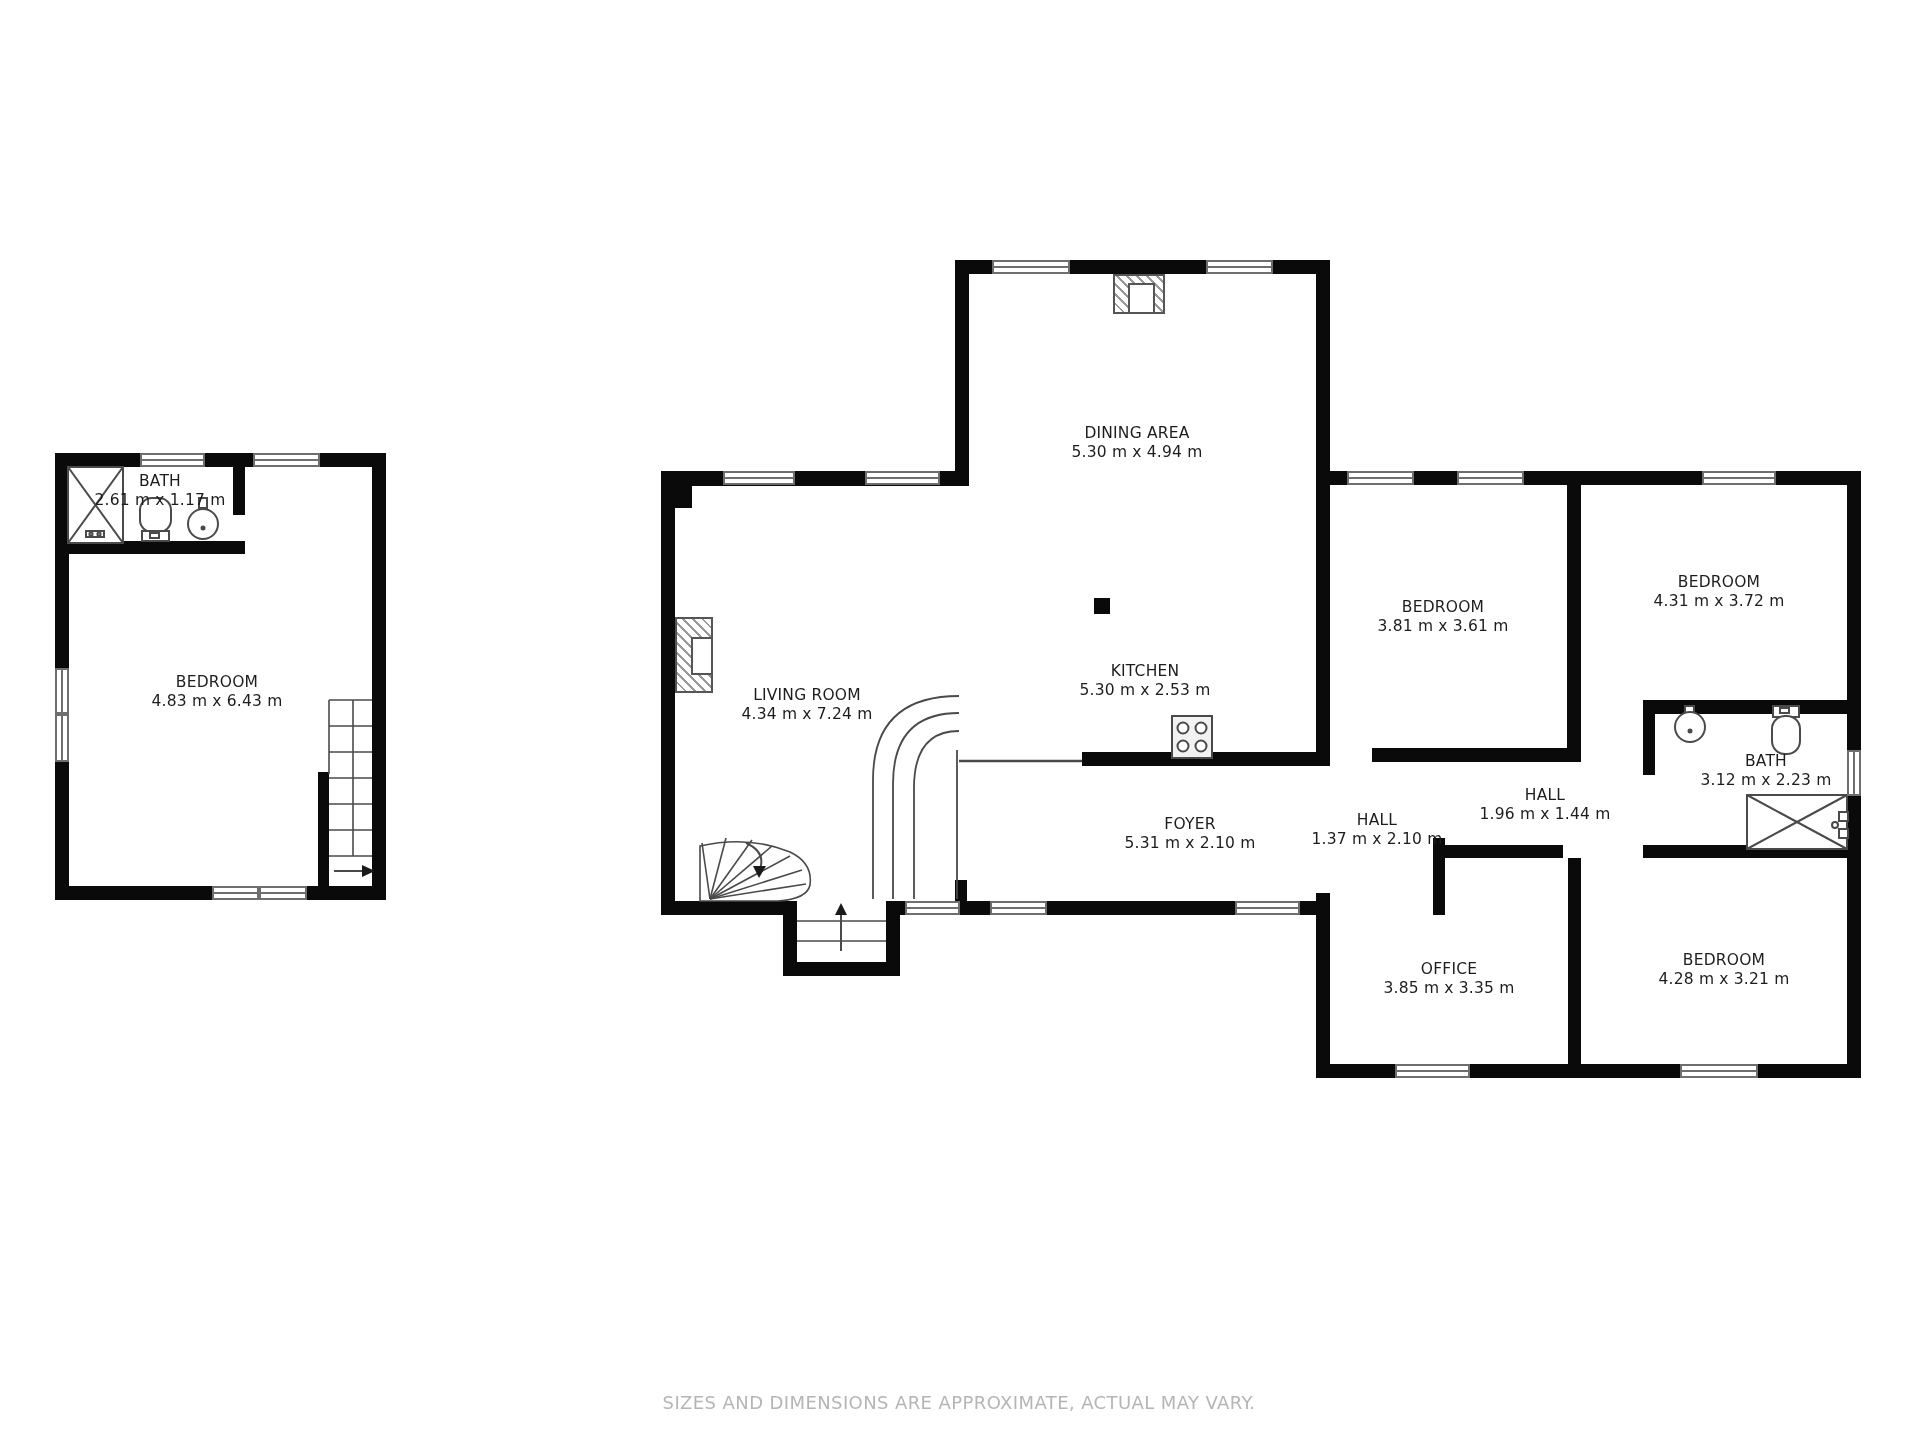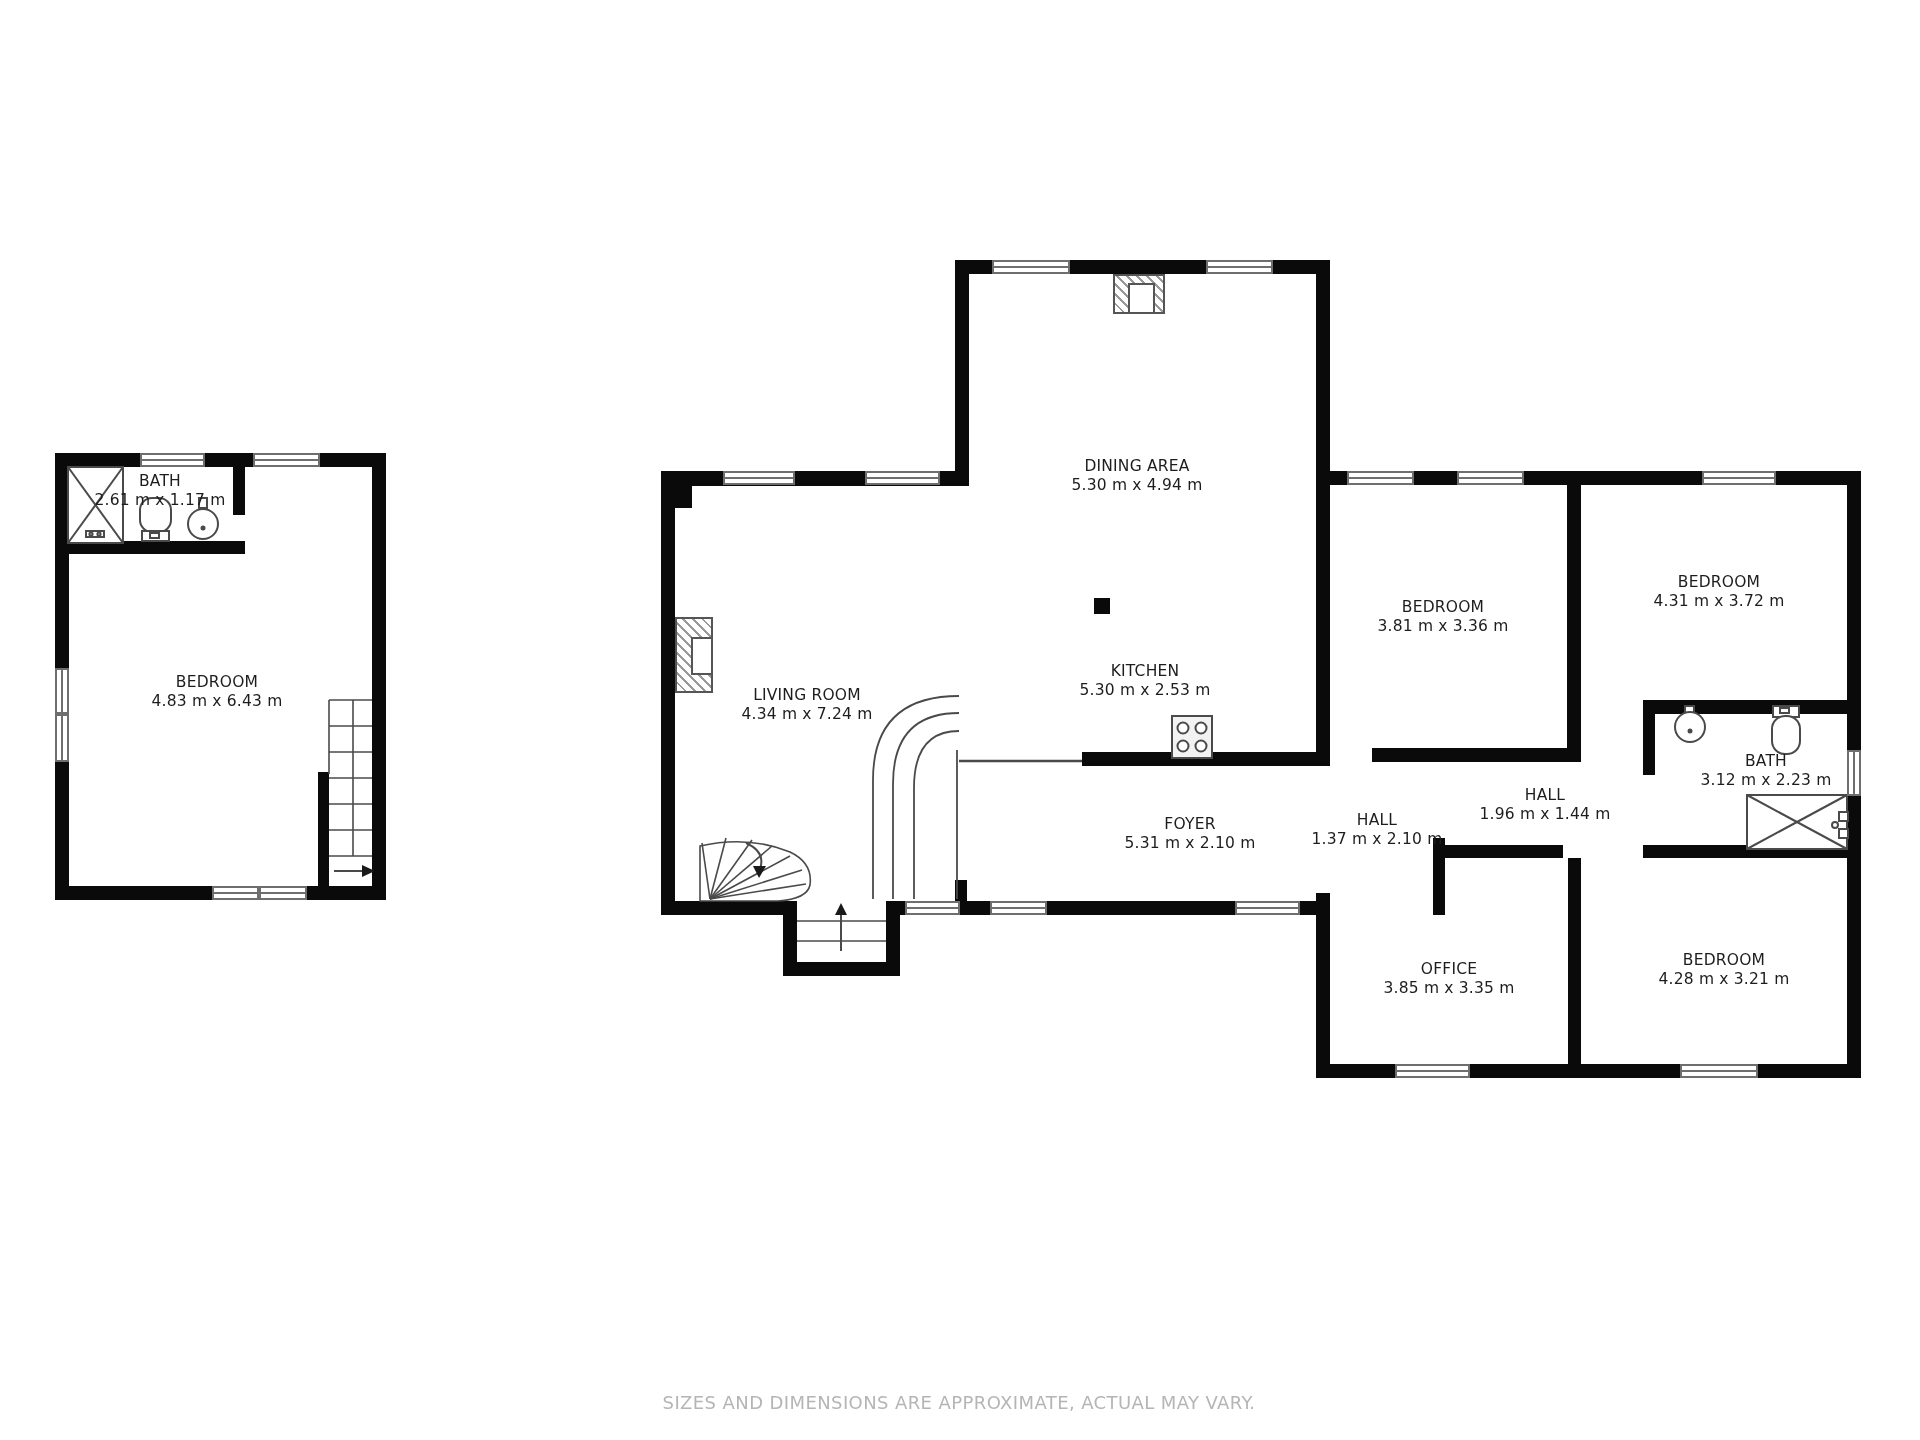--- a/index.html
+++ b/index.html
@@ -183,21 +183,21 @@
     <div class="win h" style="left: 1680px; top: 1064px; width: 78px;"></div>
     <div class="win v" style="left: 1847px; top: 750px; height: 46px;"></div>
     <div class="label" style="left: 160px; top: 472px;">
       <div>BATH</div>
       <div>2.61 m x 1.17 m</div>
     </div>
     <div class="label" style="left: 217px; top: 673px;">
       <div>BEDROOM</div>
       <div>4.83 m x 6.43 m</div>
     </div>
-    <div class="label" style="left: 1137px; top: 424px; margin-top: 33px;">
+    <div class="label" style="left: 1137px; top: 424px;">
       <div>DINING AREA</div>
       <div>5.30 m x 4.94 m</div>
     </div>
     <div class="label" style="left: 807px; top: 654px; margin-top: 32px;">
       <div>LIVING ROOM</div>
       <div>4.34 m x 7.24 m</div>
     </div>
     <div class="label" style="left: 1137px; top: 662px; margin-left: 8px;">
       <div>KITCHEN</div>
       <div>5.30 m x 2.53 m</div>
@@ -209,21 +209,21 @@
     <div class="label" style="left: 1377px; top: 811px;">
       <div>HALL</div>
       <div>1.37 m x 2.10 m</div>
     </div>
     <div class="label" style="left: 1545px; top: 786px;">
       <div>HALL</div>
       <div>1.96 m x 1.44 m</div>
     </div>
     <div class="label" style="left: 1443px; top: 598px;">
       <div>BEDROOM</div>
-      <div>3.81 m x 3.36 m</div>
+      <div>3.81 m x 3.61 m</div>
     </div>
     <div class="label" style="left: 1719px; top: 573px;">
       <div>BEDROOM</div>
       <div>4.31 m x 3.72 m</div>
     </div>
     <div class="label" style="left: 1766px; top: 752px;">
       <div>BATH</div>
       <div>3.12 m x 2.23 m</div>
     </div>
     <div class="label" style="left: 1449px; top: 960px;">

